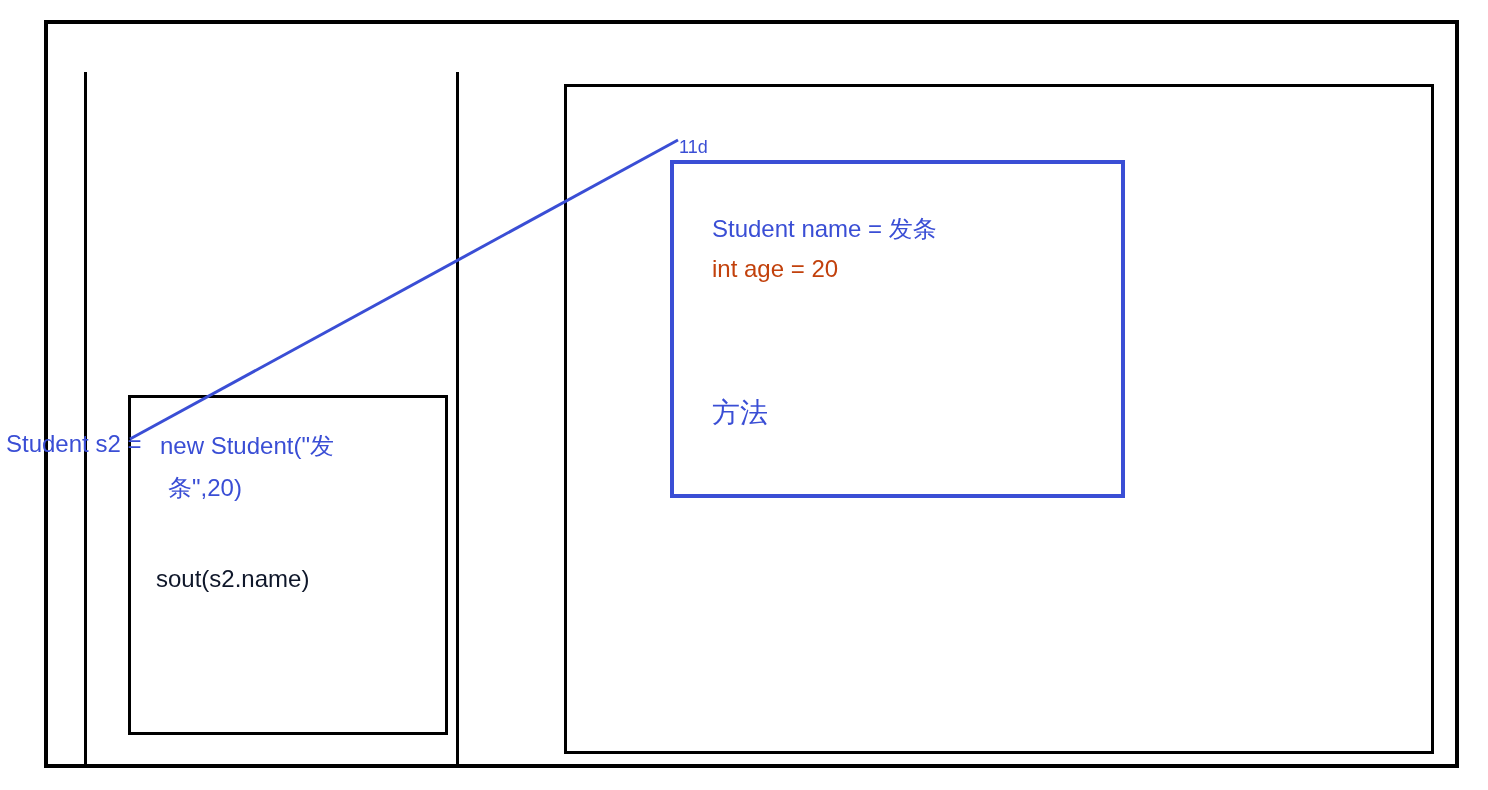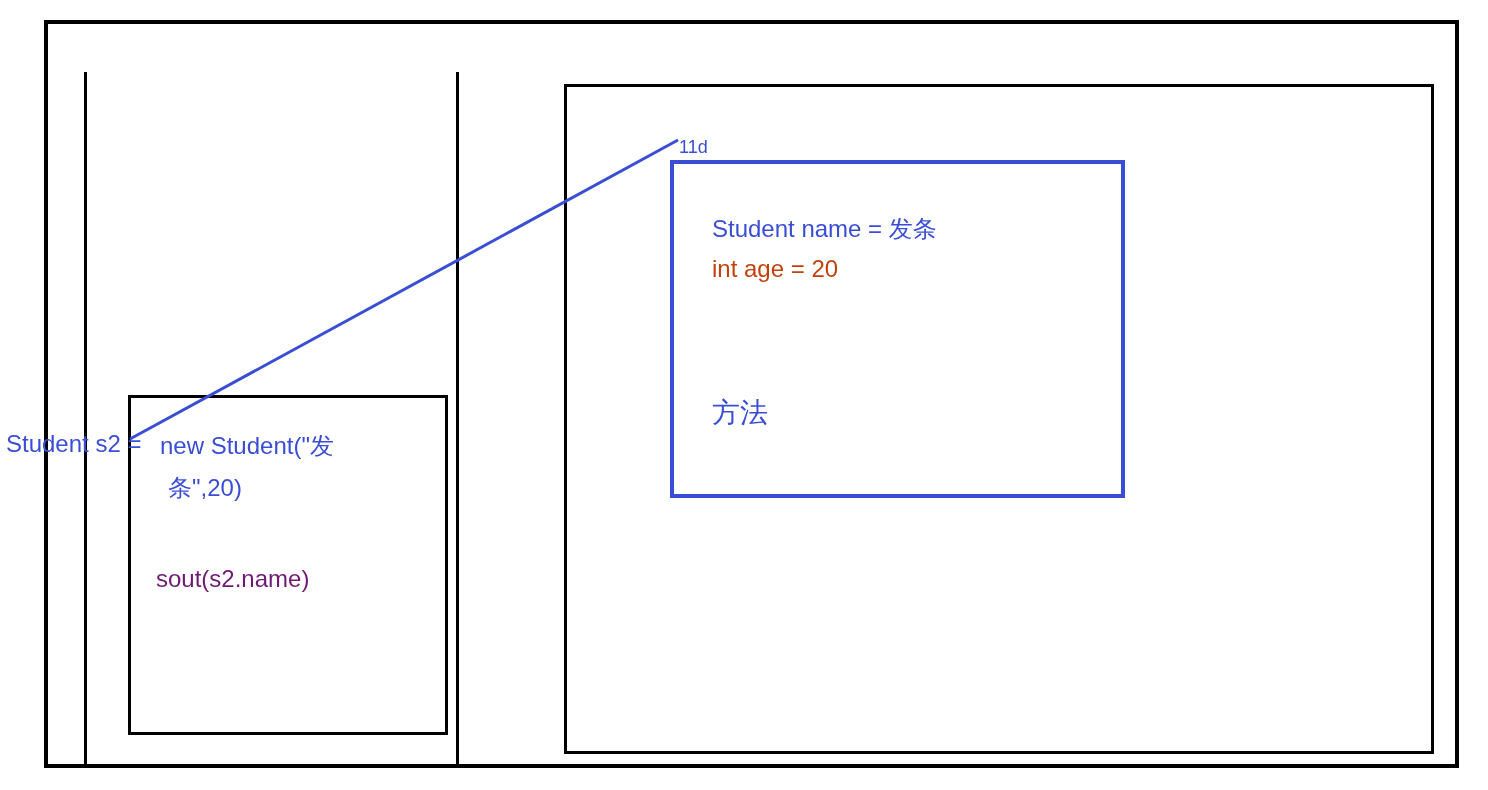--- a/index.html
+++ b/index.html
@@ -92,21 +92,21 @@
       position: absolute;
       left: 168px;
       top: 472px;
       color: #3a4ed5;
       font-size: 24px;
     }
     .code-line3 {
       position: absolute;
       left: 156px;
       top: 565px;
-      color: #701a75;
+      color: #0f172a;
       font-size: 24px;
       text-align: right;
     }
     .obj-line1 {
       position: absolute;
       left: 712px;
       top: 213px;
       color: #3a4ed5;
       font-size: 24px;
     }

